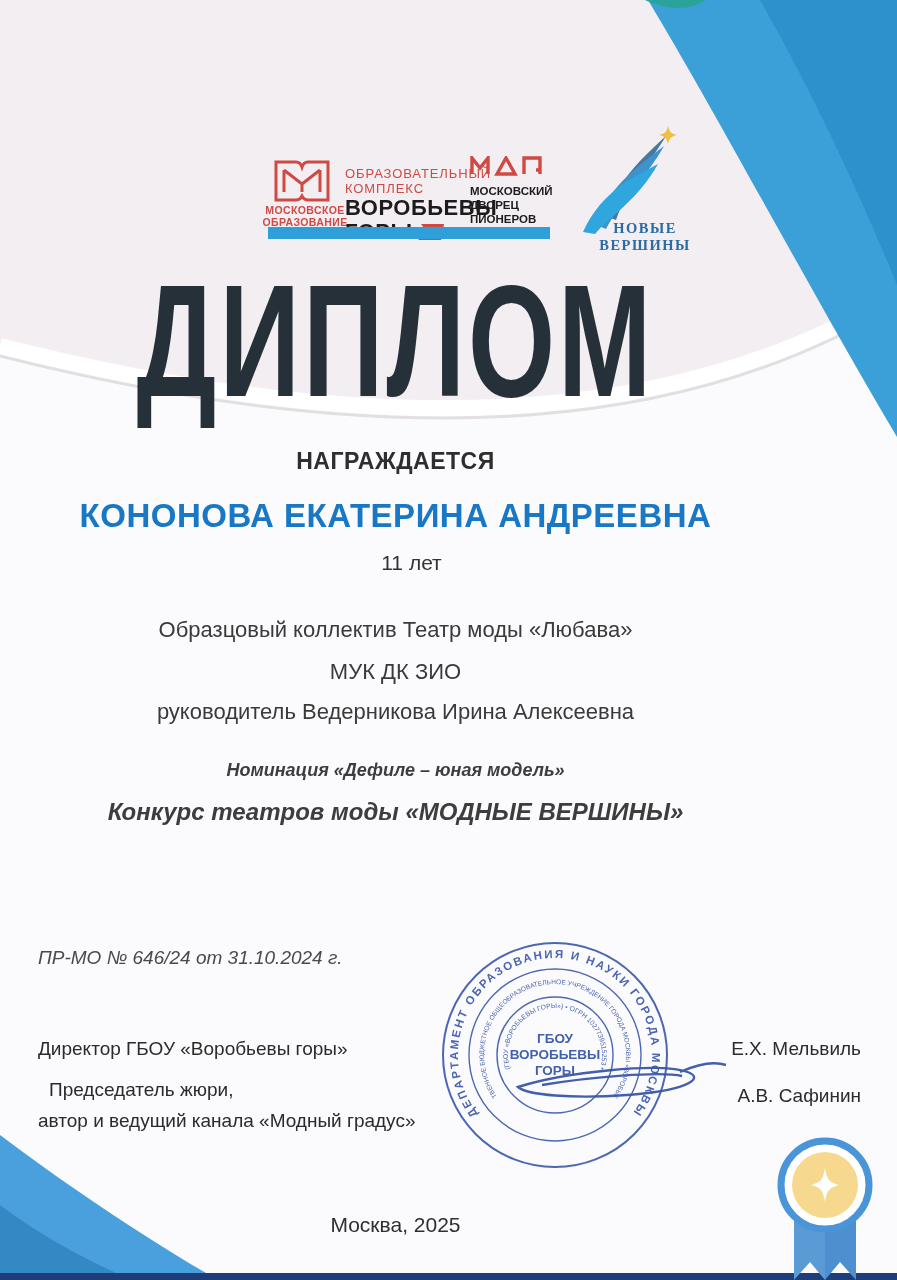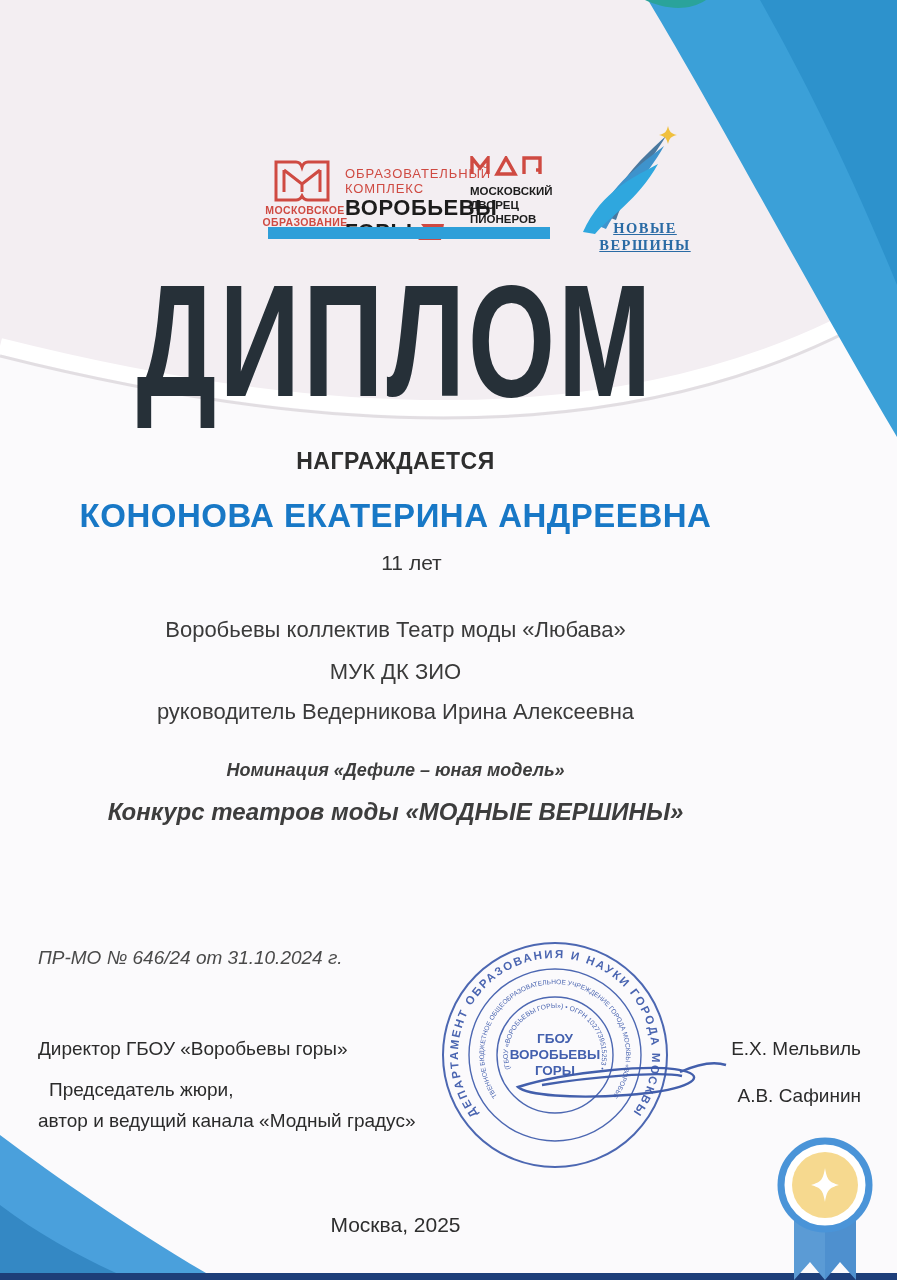--- a/index.html
+++ b/index.html
@@ -18,21 +18,21 @@
     color:#cf4a42; font-size:10.5px; font-weight:bold; letter-spacing:.4px; line-height:12px; }
   .vg-block { top:166px; left:345px; width:130px; }
   .vg-small { color:#cf4a42; font-size:13px; font-weight:normal; letter-spacing:.9px; }
   .vg-big { color:#1c1c1c; font-size:22px; font-weight:800; letter-spacing:.5px; line-height:24px; }
   .vg-row2 { display:flex; align-items:center; gap:5px; }
   .mdp-block { top:156px; left:470px; width:110px; }
   .mdp-text { margin-top:4px; color:#1c1c1c; font-size:11.5px; font-weight:bold; line-height:14px; }
   .blue-bar { top:227px; left:268px; width:282px; height:12px; background:#2e9fd9; }
   .nv-text { top:220px; left:570px; width:150px; text-align:center;
     font-family:"Liberation Serif", serif; font-weight:bold; color:#2a6ba5;
-    font-size:14.5px; letter-spacing:1.5px; line-height:16.5px;text-decoration:underline; }
+    font-size:14.5px; letter-spacing:1.5px; line-height:16.5px; }
 
   
   .title { top:250px; color:#263038; font-weight:bold; font-size:112px; letter-spacing:3px; }
   .title span { display:inline-block; transform:scaleY(1.42); transform-origin:top center; }
 
   
   .award-label { top:448px; font-size:23px; font-weight:bold; color:#2e2e2e; letter-spacing:.5px; }
   .award-name { top:497px; font-size:33px; font-weight:bold; color:#1878c6; letter-spacing:.5px; }
   .award-age { top:551px; font-size:21px; color:#333;padding-left:32px; }
   .line-collective { top:617px; font-size:22px; color:#3a3a3a; }
@@ -122,21 +122,21 @@
     <div>ВЕРШИНЫ</div>
   </div>
 
   <div class="abs ctr title">
     <span>ДИПЛОМ</span>
   </div>
 
   <div class="abs ctr award-label">НАГРАЖДАЕТСЯ</div>
   <div class="abs ctr award-name">КОНОНОВА ЕКАТЕРИНА АНДРЕЕВНА</div>
   <div class="abs ctr award-age">11 лет</div>
-  <div class="abs ctr line-collective">Воробьевы коллектив Театр моды «Любава»</div>
+  <div class="abs ctr line-collective">Образцовый коллектив Театр моды «Любава»</div>
   <div class="abs ctr line-org">МУК ДК ЗИО</div>
   <div class="abs ctr line-leader">руководитель Ведерникова Ирина Алексеевна</div>
   <div class="abs ctr line-nomination">Номинация «Дефиле – юная модель»</div>
   <div class="abs ctr line-contest">Конкурс театров моды «МОДНЫЕ ВЕРШИНЫ»</div>
 
   <div class="abs protocol">ПР-МО № 646/24 от 31.10.2024 г.</div>
 
   <div class="abs sig-title-1">Директор ГБОУ «Воробьевы горы»</div>
   <div class="abs sig-name-1">Е.Х. Мельвиль</div>
   <div class="abs sig-title-2a">Председатель жюри,</div>

